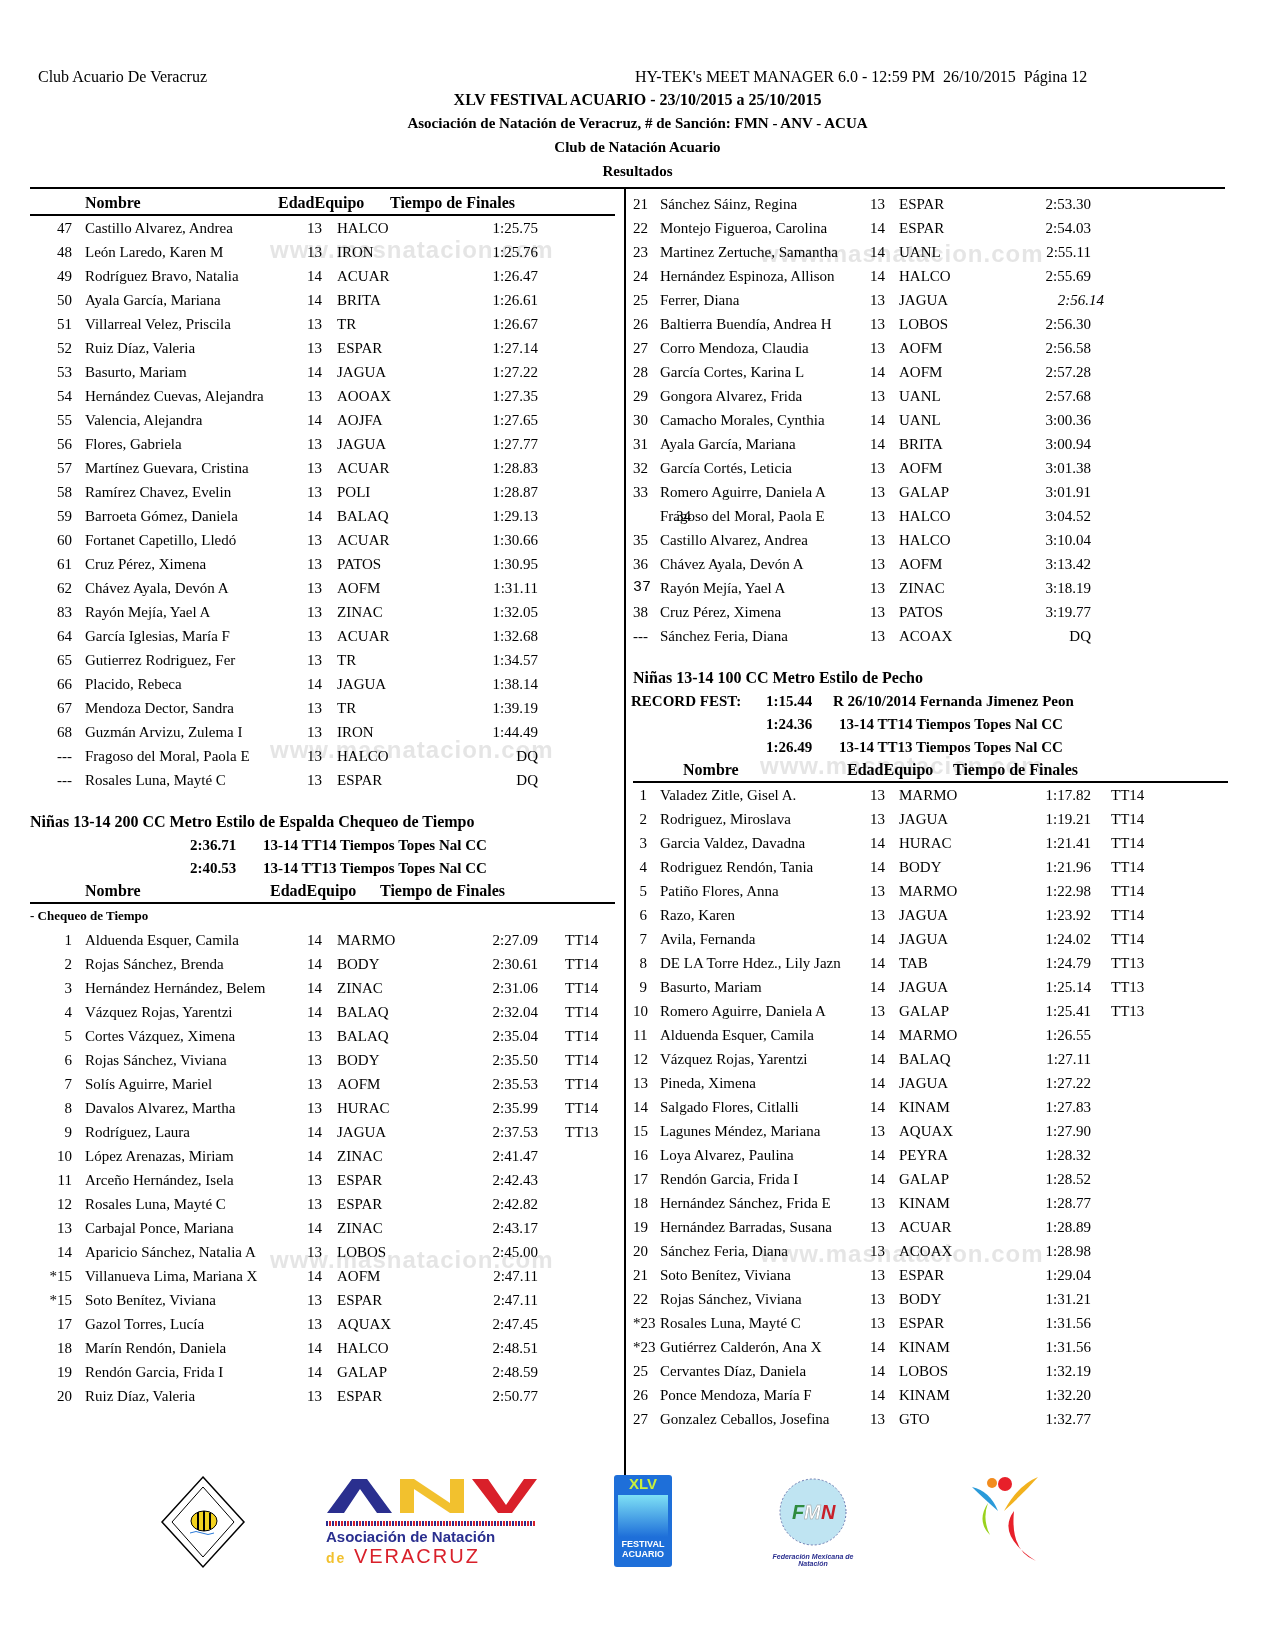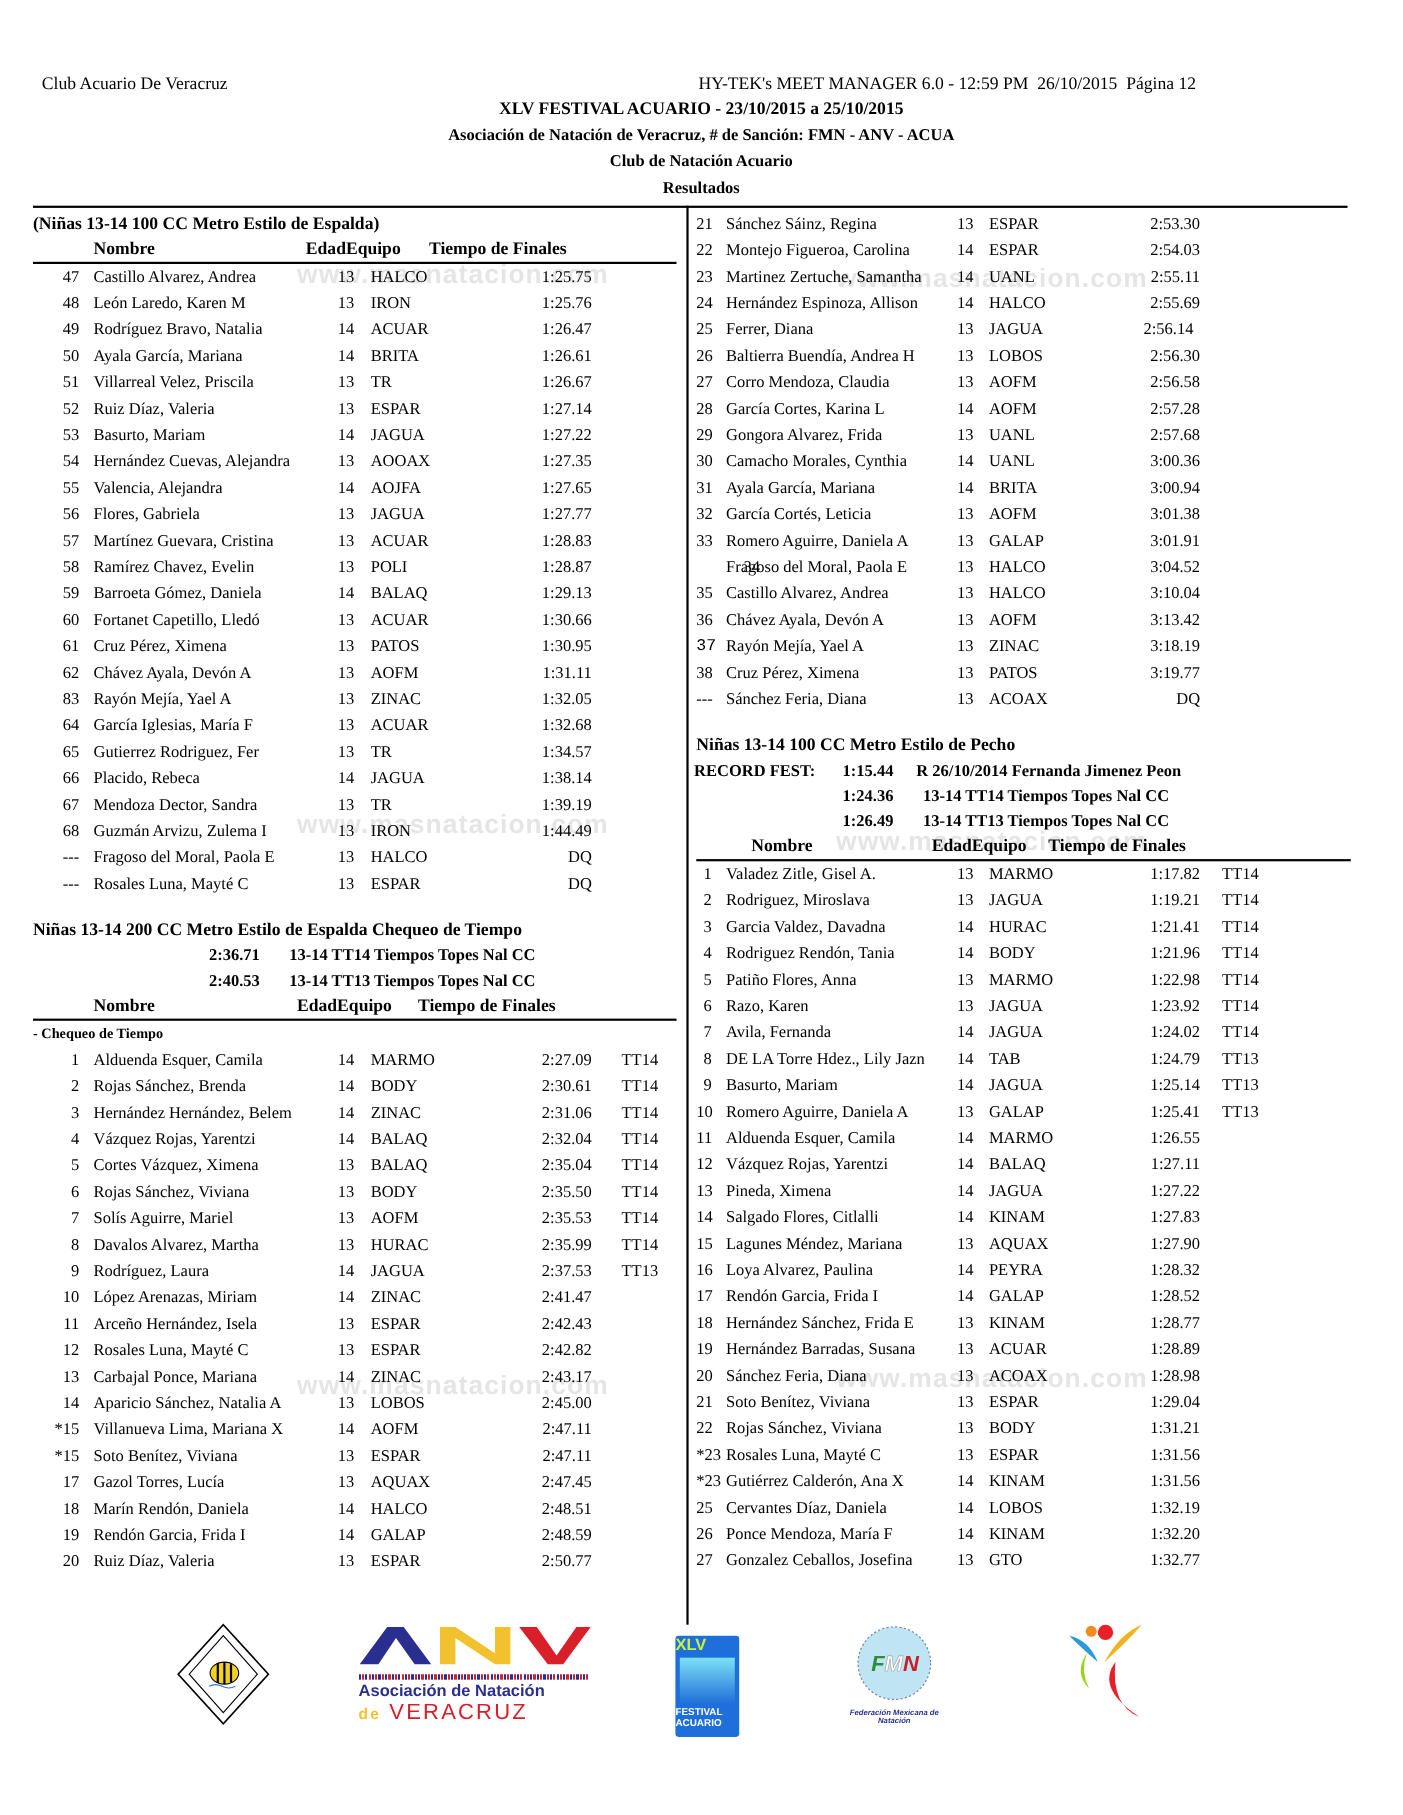--- a/index.html
+++ b/index.html
@@ -47,21 +47,20 @@
 
 <div class="watermark" style="left:270px;top:236px;">www.masnatacion.com</div>
 <div class="watermark" style="left:270px;top:736px;">www.masnatacion.com</div>
 <div class="watermark" style="left:270px;top:1246px;">www.masnatacion.com</div>
 <div class="watermark" style="left:760px;top:240px;">www.masnatacion.com</div>
 <div class="watermark" style="left:760px;top:752px;">www.masnatacion.com</div>
 <div class="watermark" style="left:760px;top:1240px;">www.masnatacion.com</div>
 
 <div class="col col-left">
 
-  <div class="ev-title">(Niñas 13-14 100 CC Metro Estilo de Espalda)</div>
   <div class="colhead">
     <span style="left:55px">Nombre</span>
     <span style="left:248px">EdadEquipo</span>
     <span style="left:360px">Tiempo de Finales</span>
   </div>
   <div id="ev0">
       <div class="row">
         <span class="c-place">47</span>
         <span class="c-name">Castillo Alvarez, Andrea</span>
         <span class="c-age">13</span>
@@ -467,21 +466,21 @@
         <span class="c-age" style="left: 237px;">14</span>
         <span class="c-team" style="left: 266px;">HALCO</span>
         <span class="c-time" style="left: 378px;">2:55.69</span>
         <span class="c-std" style="left: 478px;"></span>
       </div>
       <div class="row">
         <span class="c-place" style="width: 14px;">25</span>
         <span class="c-name" style="left: 27px;">Ferrer, Diana</span>
         <span class="c-age" style="left: 237px;">13</span>
         <span class="c-team" style="left: 266px;">JAGUA</span>
-        <span class="c-time" style="left: 372px;">2:56.14</span>
+        <span class="c-time" style="left: 391px; font-style: italic;">2:56.14</span>
         <span class="c-std" style="left: 478px;"></span>
       </div>
       <div class="row">
         <span class="c-place" style="width: 14px;">26</span>
         <span class="c-name" style="left: 27px;">Baltierra Buendía, Andrea H</span>
         <span class="c-age" style="left: 237px;">13</span>
         <span class="c-team" style="left: 266px;">LOBOS</span>
         <span class="c-time" style="left: 378px;">2:56.30</span>
         <span class="c-std" style="left: 478px;"></span>
       </div>
@@ -850,21 +849,21 @@
     <div style="height:5px;margin:2px 4px;background:repeating-linear-gradient(90deg,#2a2f8f 0 2px,#fff 2px 3px,#d9202a 3px 5px,#fff 5px 6px);"></div>
     <div style="font-family:'Liberation Sans',sans-serif;font-weight:bold;font-size:15px;color:#2a2f8f;padding-left:4px;">
       <span>Asociación de Natación</span>
     </div>
     <div style="font-family:'Liberation Sans',sans-serif;font-size:20px;padding-left:4px;letter-spacing:2px;">
       <span style="color:#f2c12e;font-size:14px;font-weight:bold;">de</span>
       <span style="color:#d9202a;">VERACRUZ</span>
     </div>
   </div>
 
-  <div class="logo" style="left:614px;top:12px;width:58px;height:92px;background:#1e6fd9;border-radius:3px;color:#fff;font-family:'Liberation Sans',sans-serif;text-align:left;overflow:hidden;">
+  <div class="logo" style="left:614px;top:0;width:58px;height:92px;background:#1e6fd9;border-radius:3px;color:#fff;font-family:'Liberation Sans',sans-serif;text-align:center;overflow:hidden;">
     <div style="font-weight:bold;font-size:15px;color:#c8f03c;line-height:18px;">XLV</div>
     <div style="height:42px;background:linear-gradient(180deg,#7ee0f5,#1e6fd9);margin:2px 4px;"></div>
     <div style="font-size:9px;line-height:10px;font-weight:bold;">FESTIVAL ACUARIO</div>
   </div>
 
   <div class="logo" style="left:758px;top:0;width:110px;height:100px;text-align:center;">
     <svg width="74" height="74" viewBox="0 0 74 74">
       <circle cx="37" cy="37" r="33" fill="#bfe4f2" stroke="#6a7ab0" stroke-dasharray="2 2"></circle>
       <text x="16" y="44" font-family="Liberation Sans, sans-serif" font-weight="bold" font-style="italic" font-size="20" fill="#2e8b3e">F</text>
       <text x="28" y="44" font-family="Liberation Sans, sans-serif" font-weight="bold" font-style="italic" font-size="20" fill="#ffffff" stroke="#999" stroke-width="0.5">M</text>

